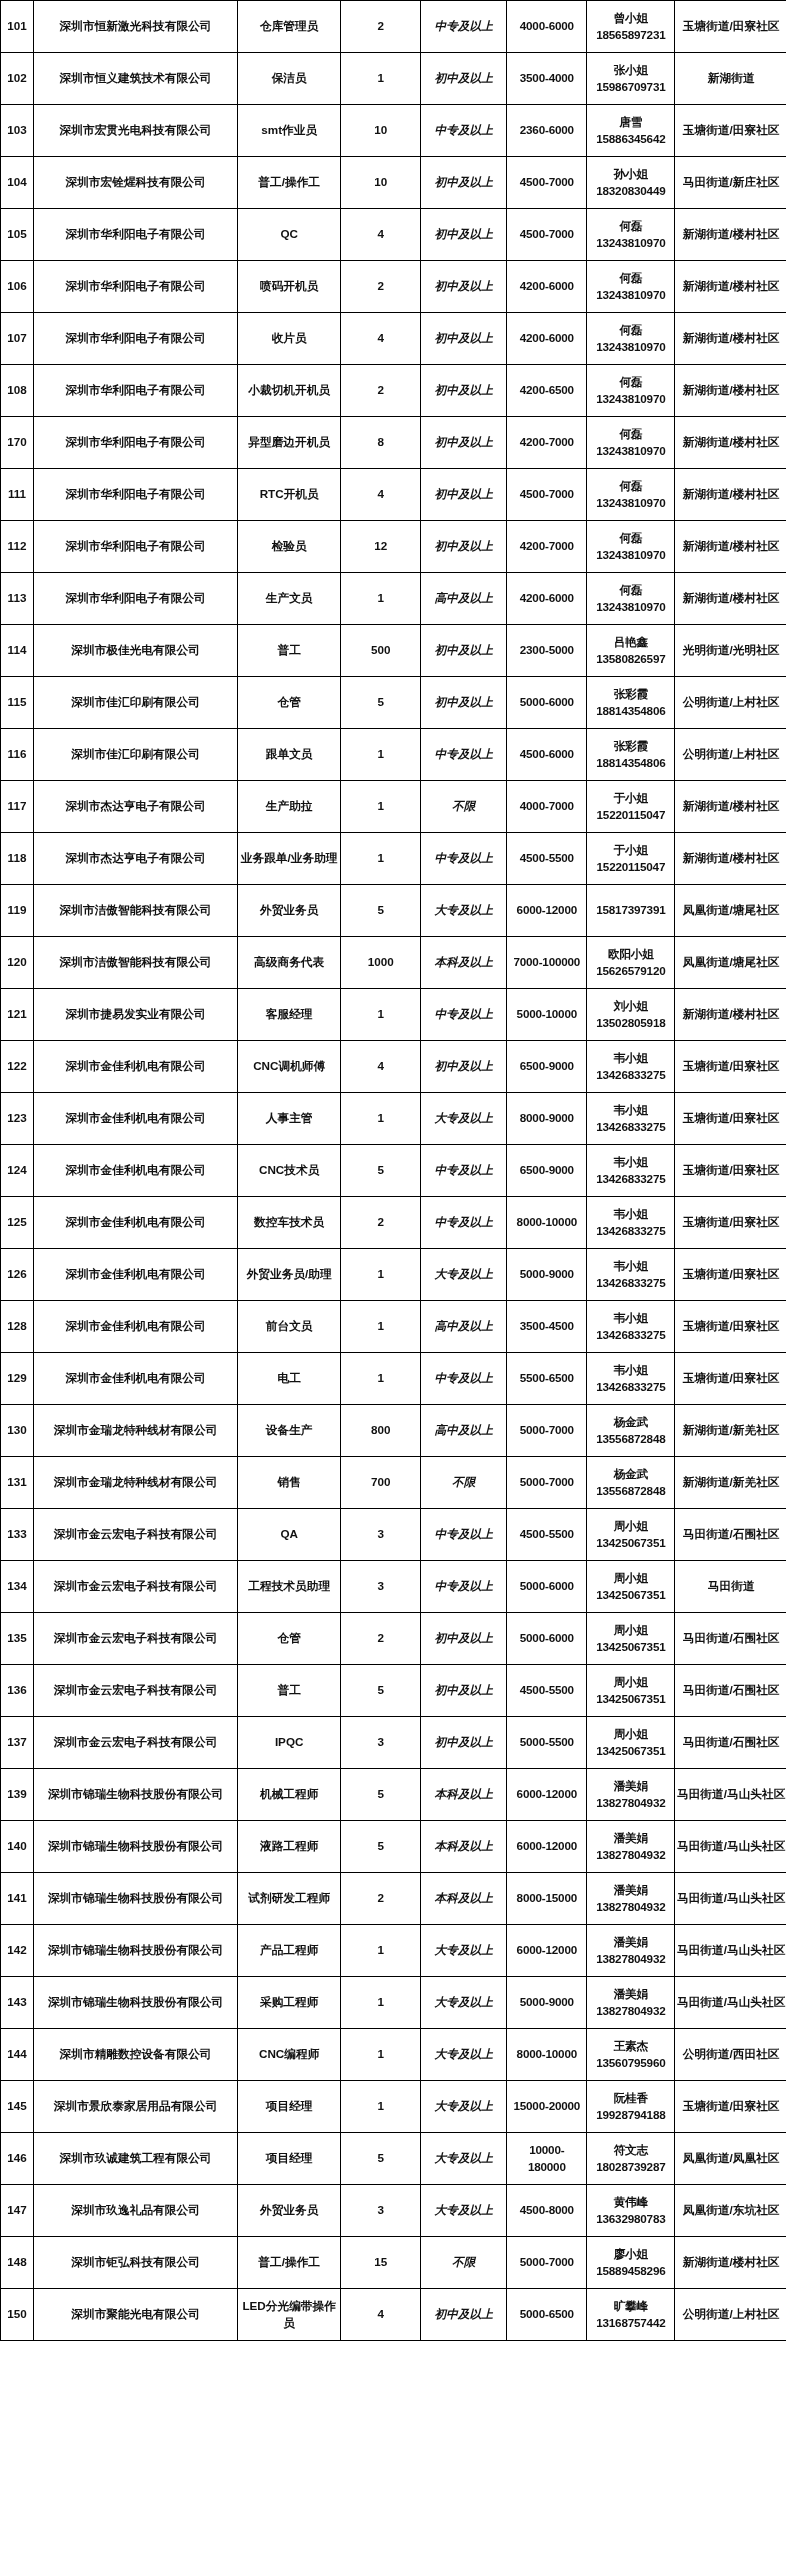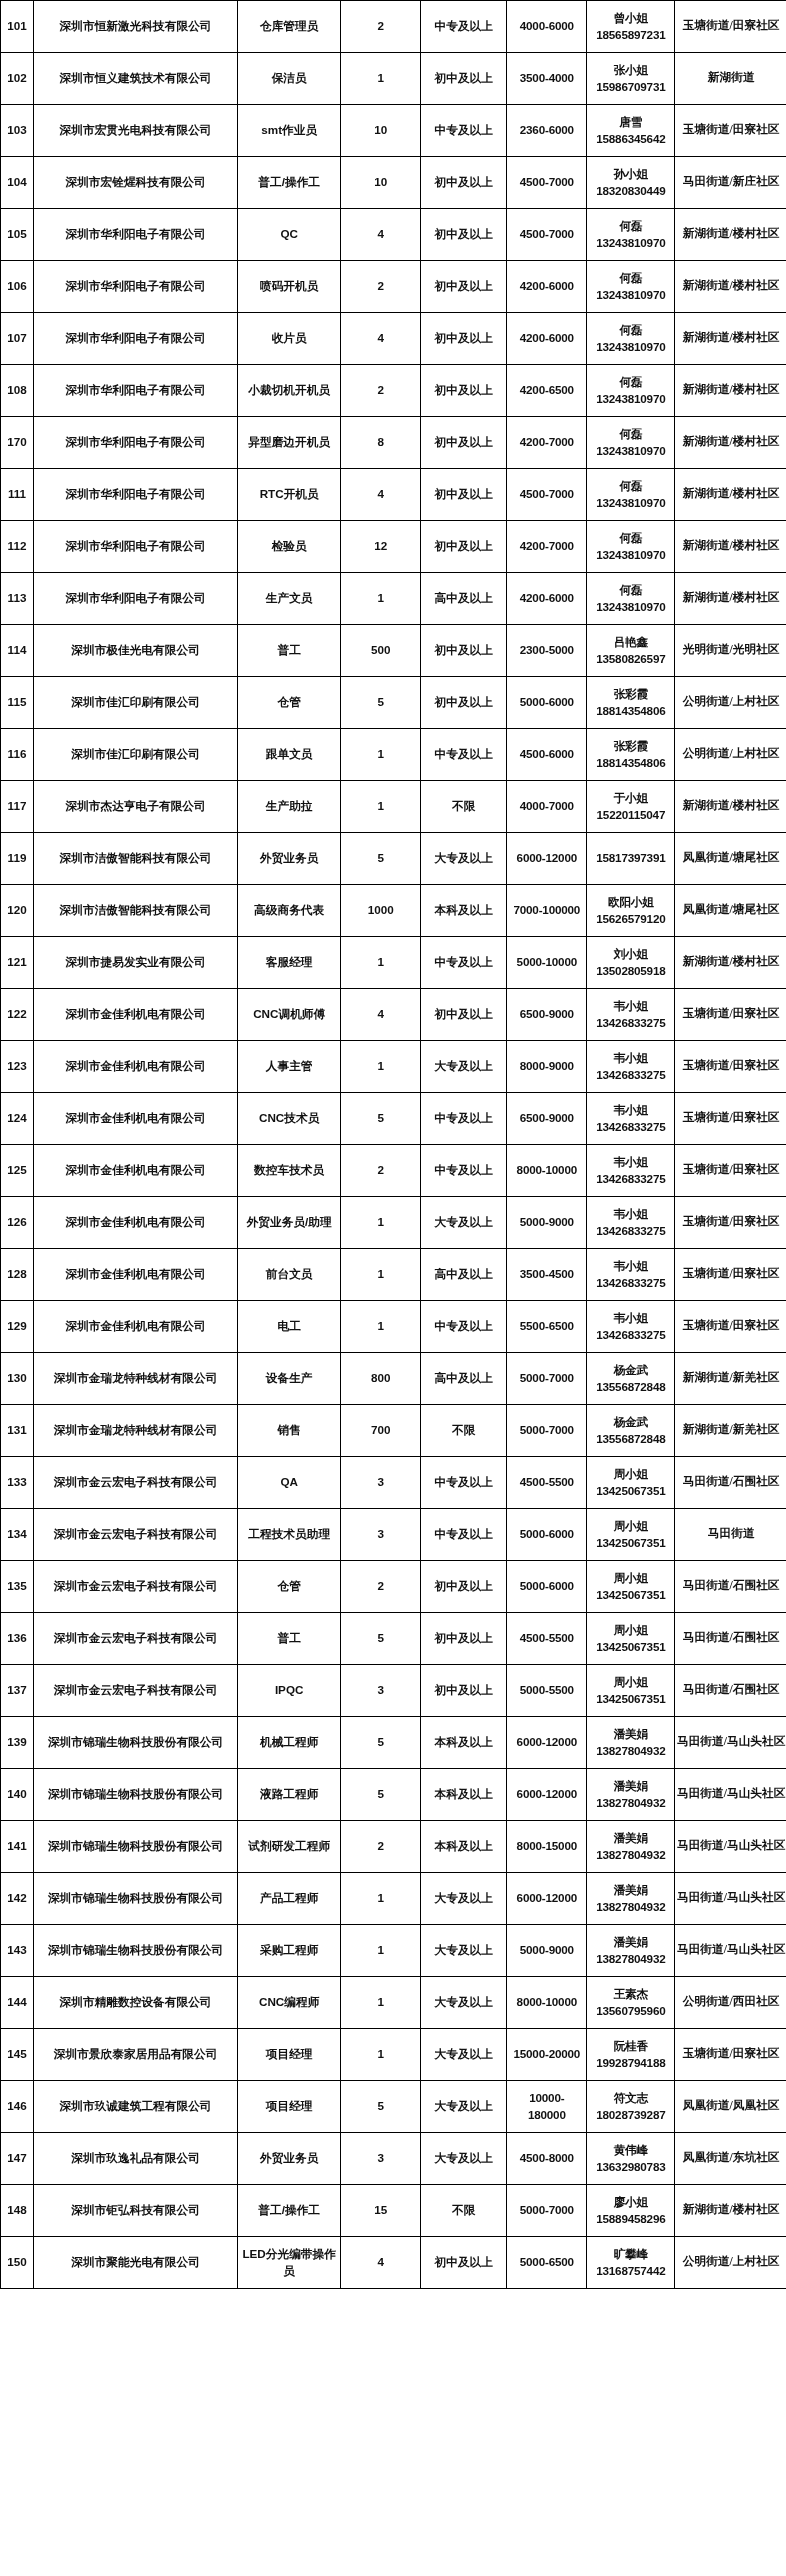--- a/index.html
+++ b/index.html
@@ -21,24 +21,24 @@
     padding:0.8px 1.6px;
     overflow:hidden;
     line-height:1.45;
     word-break:break-word;
   }
   table.jobs tr { height:52px;margin-left:11px; }
   .col-index    { width:33px; }
   .col-company  { width:204px; }
   .col-position { width:103px; }
   .col-count    { width:80px; }
-  .col-edu      { width:86px; }
+  .col-edu      { width:86px;font-style:italic; }
   .col-salary   { width:80px; font-size:11px; white-space:pre-line; letter-spacing:-0.2px; }
   .col-contact  { width:88px; font-size:11.3px; line-height:1.6; letter-spacing:-0.2px; }
-  .col-location { width:112px; font-size:11.3px; border-right:none !important; line-height:1.5;font-family:Liberation Serif, serif; }
+  .col-location { width:112px; font-size:11.3px; border-right:none !important; line-height:1.5; }
 </style>
 </head>
 <body>
 
 <table class="jobs">
   <colgroup>
     <col class="col-index">
     <col class="col-company">
     <col class="col-position">
     <col class="col-count">
@@ -250,20 +250,33 @@
         <td class="col-count">1</td>
         <td class="col-edu">不限</td>
         <td class="col-salary">4000-7000</td>
         <td class="col-contact">
           <div>于小姐</div>
           <div>15220115047</div>
         </td>
         <td class="col-location">新湖街道/楼村社区</td>
       </tr>
       <tr>
+        <td class="col-index">118</td>
+        <td class="col-company">深圳市杰达亨电子有限公司</td>
+        <td class="col-position">业务跟单/业务助理</td>
+        <td class="col-count">1</td>
+        <td class="col-edu">中专及以上</td>
+        <td class="col-salary">4500-5500</td>
+        <td class="col-contact">
+          <div>于小姐</div>
+          <div>15220115047</div>
+        </td>
+        <td class="col-location">新湖街道/楼村社区</td>
+      </tr>
+      <tr>
         <td class="col-index">119</td>
         <td class="col-company">深圳市洁傲智能科技有限公司</td>
         <td class="col-position">外贸业务员</td>
         <td class="col-count">5</td>
         <td class="col-edu">大专及以上</td>
         <td class="col-salary">6000-12000</td>
         <td class="col-contact">
           <div>15817397391</div>
         </td>
         <td class="col-location">凤凰街道/塘尾社区</td>

